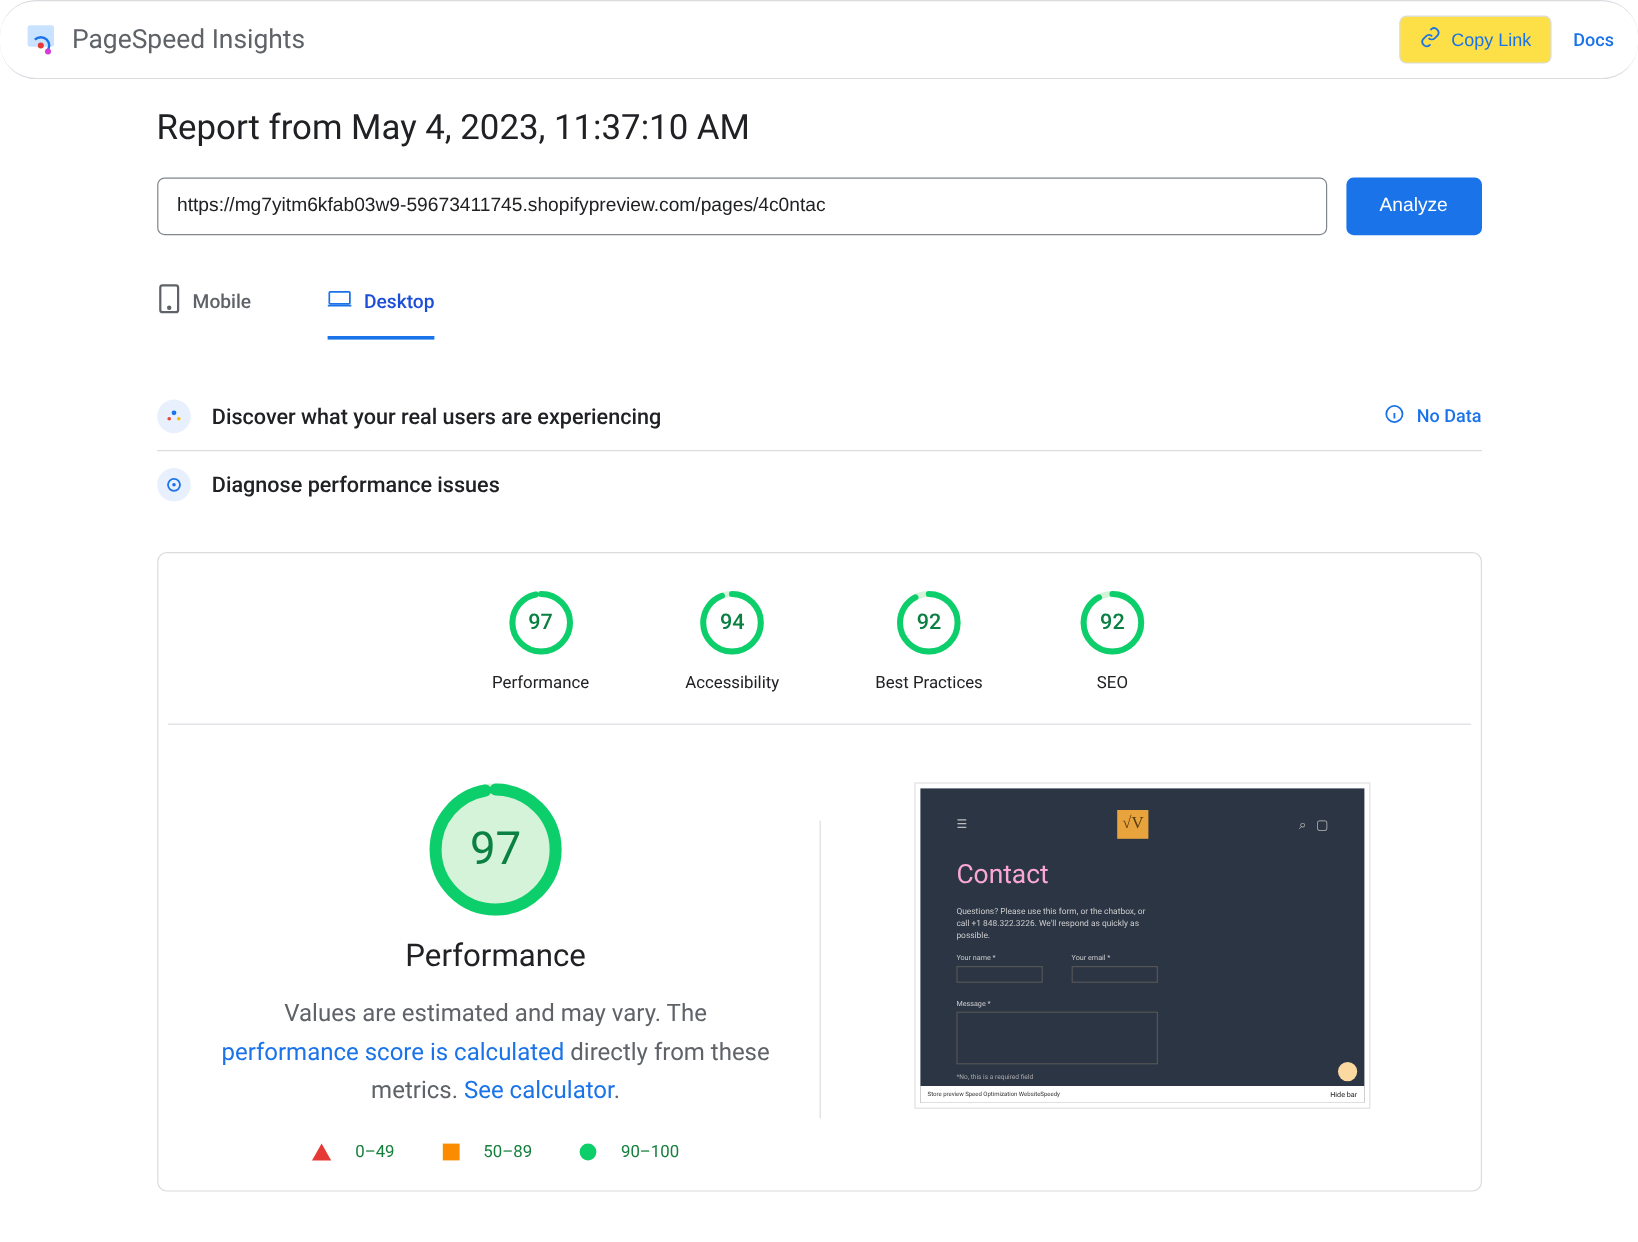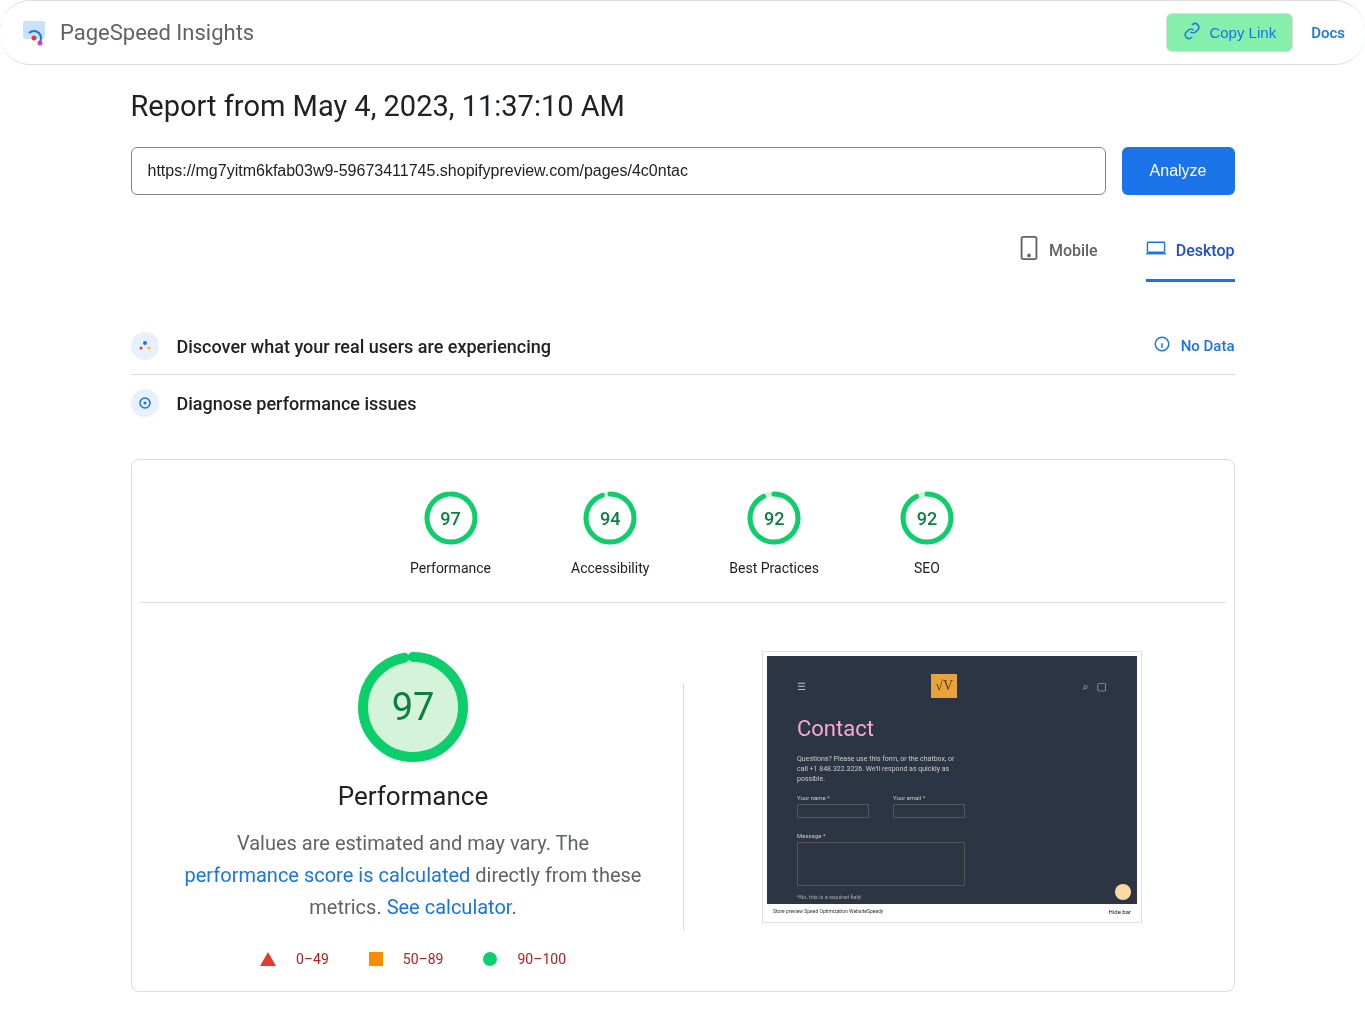--- a/index.html
+++ b/index.html
@@ -3,29 +3,29 @@
 <meta charset="utf-8">
 <style>
 * { margin: 0; padding: 0; box-sizing: border-box; }
 body { font-family: 'Google Sans', Roboto, Arial, sans-serif; background: #fff; color: #202124; }
 .topbar { display: flex; align-items: center; justify-content: space-between; padding: 12px 20px; border-top: 1px solid #dadce0; border-bottom: 1px solid #dadce0; border-radius: 30px; }
 .topbar-left { display: flex; align-items: center; gap: 12px; }
 .logo { width: 28px; height: 28px; position: relative; }
 .logo svg { width: 100%; height: 100%; }
 .app-title { font-size: 22px; color: #5f6368; font-weight: 400; }
 .topbar-right { display: flex; align-items: center; gap: 18px; }
-.copy-link-btn { display: flex; align-items: center; gap: 8px; border: 1px solid #dadce0; border-radius: 6px; padding: 8px 16px; background: #86efac; cursor: pointer; color: #1a73e8; font-size: 15px; font-weight: 500; }
+.copy-link-btn { display: flex; align-items: center; gap: 8px; border: 1px solid #dadce0; border-radius: 6px; padding: 8px 16px; background: #fde047; cursor: pointer; color: #1a73e8; font-size: 15px; font-weight: 500; }
 .copy-link-btn svg { width: 18px; height: 18px; }
 .docs-link { color: #1a73e8; font-size: 15px; font-weight: 500; text-decoration: none; cursor: pointer; }
 .container { max-width: 1104px; margin: 0 auto; padding: 24px 0; }
 .report-title { font-size: 29px; font-weight: 400; margin-bottom: 24px; }
 .url-row { display: flex; gap: 16px; margin-bottom: 32px; }
 .url-input { flex: 1; padding: 14px 16px; border: 1px solid #80868b; border-radius: 6px; font-size: 16px; color: #202124; }
 .analyze-btn { background: #1a73e8; color: #fff; border: none; border-radius: 6px; padding: 14px 28px; font-size: 16px; font-weight: 500; cursor: pointer; }
-.device-tabs { display: flex; justify-content: flex-end; gap: 48px; margin-bottom: 36px; }
+.device-tabs { display: flex; justify-content: flex-start; gap: 64px; margin-bottom: 36px; }
 .device-tab { display: flex; align-items: center; gap: 10px; padding: 8px 0 14px 0; font-size: 16px; font-weight: 500; cursor: pointer; color: #5f6368; border-bottom: 3px solid transparent; }
 .device-tab.active { color: #1d4ed8; border-bottom-color: #1a73e8; }
 .device-tab svg { width: 20px; height: 26px; }
 .section-row { display: flex; align-items: center; justify-content: space-between; padding: 14px 0; border-bottom: 1px solid #dadce0; margin-bottom: 0; }
 .section-left { display: flex; align-items: center; gap: 18px; }
 .section-icon { width: 28px; height: 28px; border-radius: 50%; display: flex; align-items: center; justify-content: center; }
 .section-icon.blue { background: #e8f0fe; }
 .section-title { font-size: 18px; font-weight: 500; }
 .nodata { display: flex; align-items: center; gap: 10px; color: #1a73e8; font-size: 15px; font-weight: 500; }
 .nodata svg { width: 18px; height: 18px; }
@@ -40,21 +40,21 @@
 .perf-detail { display: flex; padding: 48px 24px 24px; gap: 24px; position: relative; }
 .perf-left { flex: 1; display: flex; flex-direction: column; align-items: center; }
 .big-gauge { position: relative; width: 112px; height: 112px; margin-bottom: 18px; }
 .big-gauge svg { transform: rotate(-90deg); }
 .big-gauge .bg-fill { position: absolute; inset: 10px; border-radius: 50%; background: #d4f3d8; }
 .big-score { position: absolute; top: 50%; left: 50%; transform: translate(-50%, -50%); font-size: 38px; font-weight: 400; color: #0b8043; z-index: 2; }
 .perf-heading { font-size: 26px; font-weight: 400; margin-bottom: 16px; }
 .perf-desc { font-size: 20px; color: #5f6368; text-align: center; max-width: 460px; line-height: 1.6; margin-bottom: 28px; }
 .perf-desc a { color: #1a73e8; text-decoration: none; }
 .legend-row { display: flex; gap: 40px; align-items: center; }
-.legend-item { display: flex; align-items: center; gap: 20px; font-size: 14px; color: #b91c1c; text-align: right; }
+.legend-item { display: flex; align-items: center; gap: 20px; font-size: 14px; color: #15803d; text-align: right; }
 .legend-tri { width: 0; height: 0; border-left: 8px solid transparent; border-right: 8px solid transparent; border-bottom: 14px solid #e53935; }
 .legend-sq { width: 14px; height: 14px; background: #fb8c00; }
 .legend-circ { width: 14px; height: 14px; border-radius: 50%; background: #0cce6b; }
 .divider-v { position: absolute; left: 50%; top: 80px; bottom: 60px; width: 1px; background: #dadce0; }
 .perf-right { flex: 1; display: flex; justify-content: center; align-items: flex-start; }
 .thumb { width: 380px; background: #fff; border: 1px solid #e0e0e0; padding: 4px; }
 .thumb-inner { background: #2b3544; padding: 18px 30px 0; position: relative; }
 .thumb-top { display: flex; justify-content: space-between; align-items: center; margin-bottom: 18px; }
 .thumb-logo { width: 26px; height: 24px; background: #e8a33d; display: flex; align-items: center; justify-content: center; color: #5a3d0e; font-family: serif; font-size: 14px; }
 .thumb-icons { display: flex; gap: 8px; color: #bbb; font-size: 11px; }

